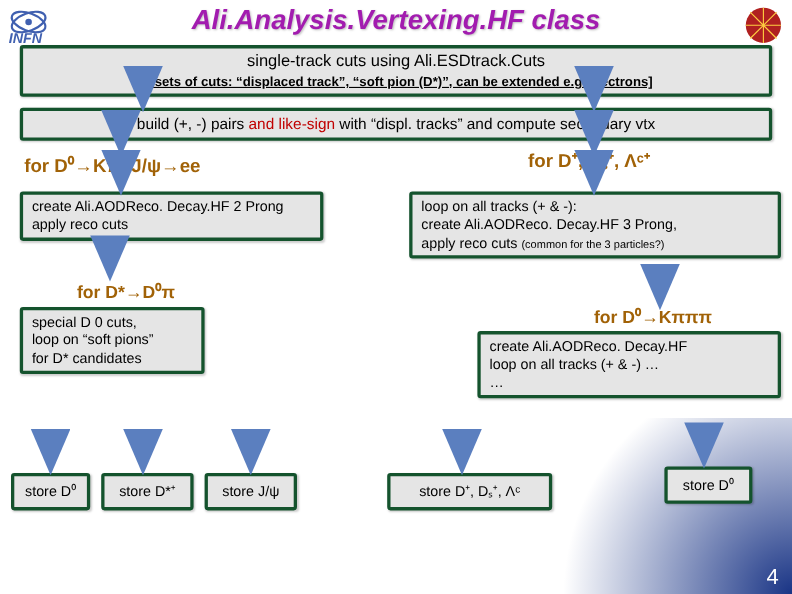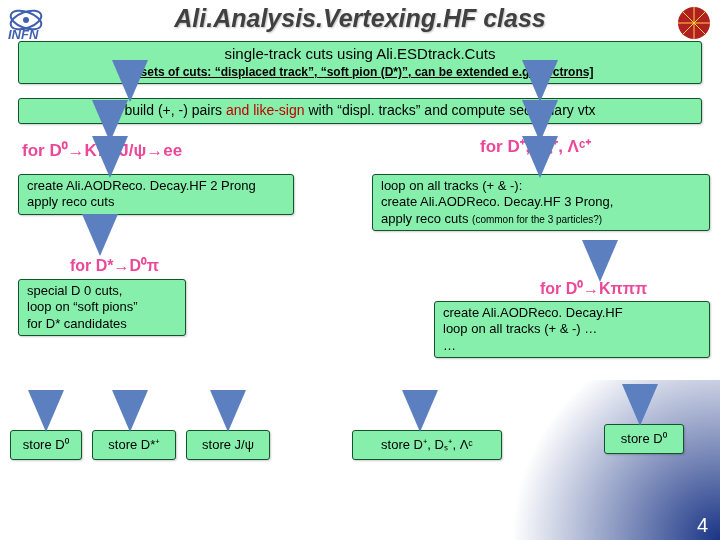--- a/index.html
+++ b/index.html
@@ -1,22 +1,22 @@
 <!DOCTYPE html>
 <html><head>
 <meta charset="utf-8">
 <style>
   * { box-sizing: border-box; margin: 0; padding: 0; }
   body { width: 720px; height: 540px; background: #fff; font-family: Arial, sans-serif; position: relative; overflow: hidden; }
-  .title { color: #404040; font-size: 25px; font-weight: bold; font-style: italic; text-align: center; padding: 4px 0 2px; text-shadow: 1px 1px 2px rgba(0,0,0,.25); }
+  .title { color: #a21caf; font-size: 25px; font-weight: bold; font-style: italic; text-align: center; padding: 4px 0 2px; text-shadow: 1px 1px 2px rgba(0,0,0,.25); }
   .logo-left { position: absolute; left: 6px; top: 6px; width: 68px; height: 36px; }
   .logo-right { position: absolute; right: 6px; top: 3px; width: 40px; height: 40px; }
-  .box { position: absolute; border: 1px solid #14532d; background: #86efac; border-radius: 3px; font-size: 13px; line-height: 1.25; padding: 3px 8px; box-shadow: 1px 1px 2px rgba(0,0,0,.2); }
+  .box { position: absolute; border: 3px solid #14532d; background: #e5e5e5; border-radius: 3px; font-size: 13px; line-height: 1.25; padding: 3px 8px; box-shadow: 1px 1px 2px rgba(0,0,0,.2); }
   .center { text-align: center; }
-  .lbl { position: absolute; color: #ec4899; font-size: 17px; font-weight: bold; }
+  .lbl { position: absolute; color: #a16207; font-size: 17px; font-weight: bold; }
   .arrow { position: absolute; pointer-events: none; }
   .red { color: #c00000; }
   .small { font-size: 10px; }
   .footer { position: absolute; bottom: 3px; left: 0; right: 0; color: #fff; font-size: 13px; }
   .f1 { position: absolute; left: 8px; bottom: 0; }
   .f2 { position: absolute; left: 295px; bottom: 0; }
   .f3 { position: absolute; right: 12px; bottom: 0; font-size: 20px; }
   .corner-shade { position:absolute; right:0; bottom:0; width:250px; height:160px; background: radial-gradient(circle at 100% 100%, rgba(0,30,120,.9) 0%, rgba(0,30,120,0) 70%); z-index:-1;}
 </style>
 </head>

